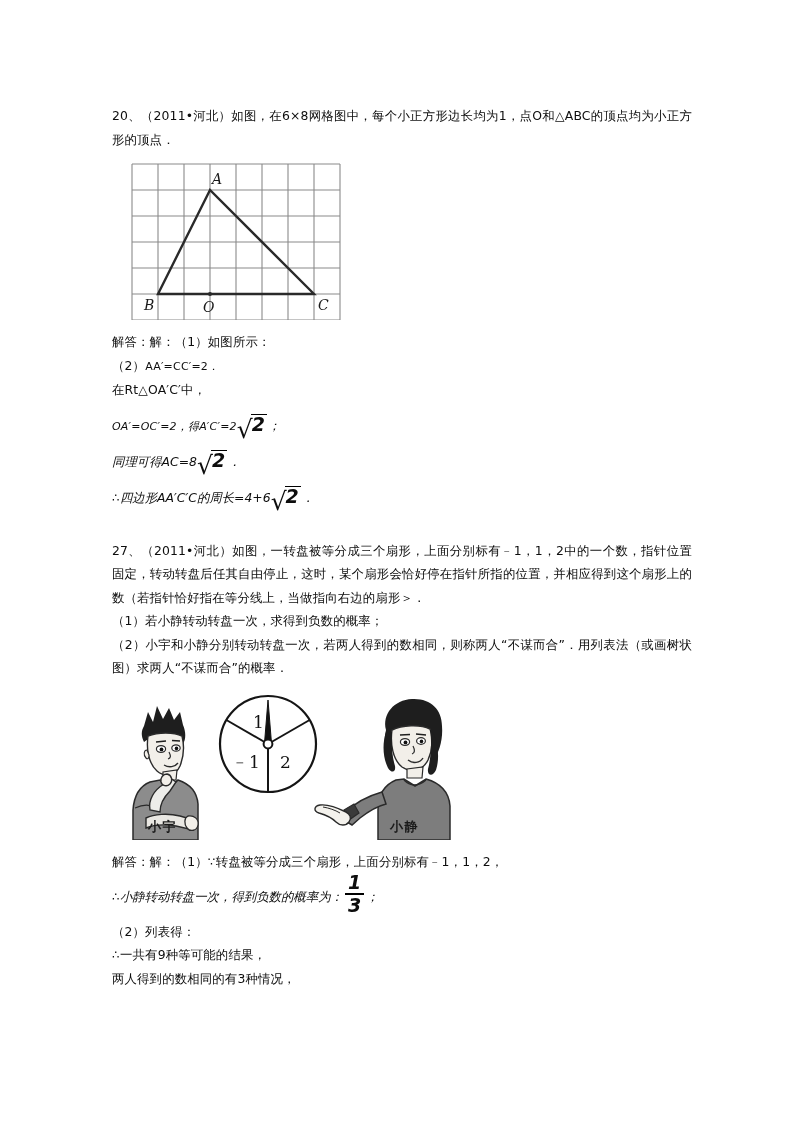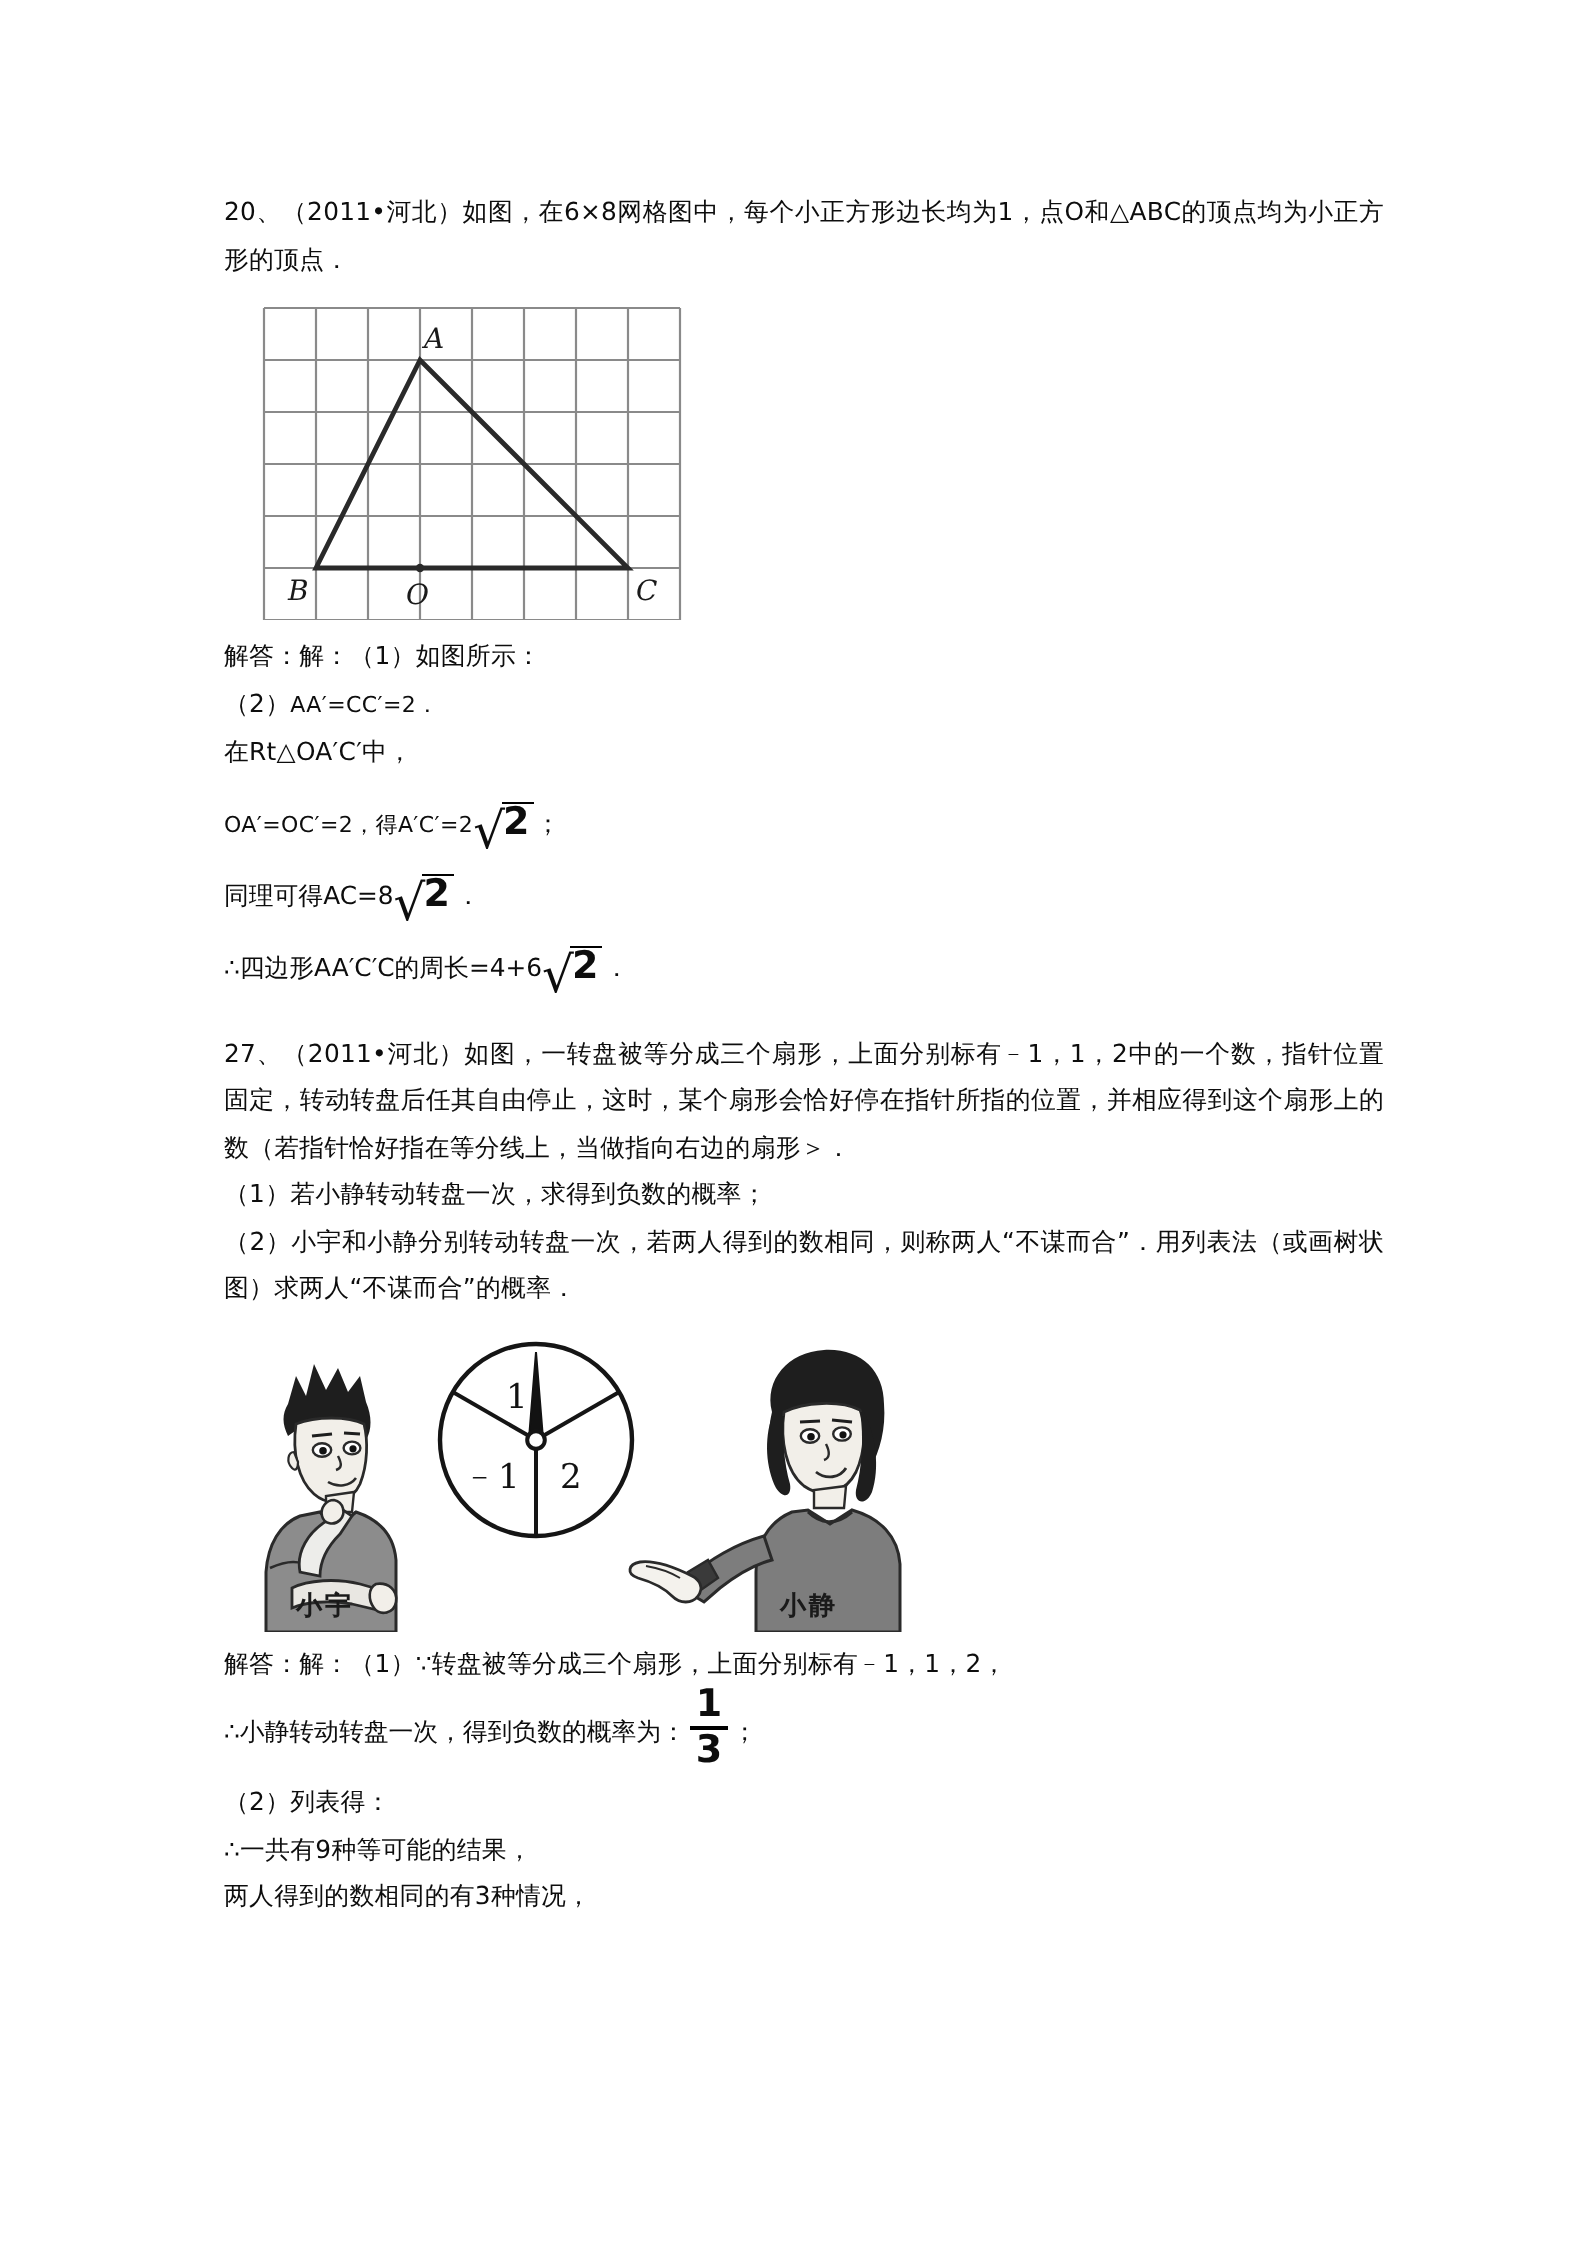--- a/index.html
+++ b/index.html
@@ -28,39 +28,40 @@
     width: 580px;
   }
   .ptext {
     font-size: 12.4px;
     line-height: 23.5px;
     letter-spacing: 0.15px;
     text-align: justify;
     margin: 0;
     color: #0d0d0d;
   }
-  .blk { margin: 0 0 0 0; }
+  .blk { margin: 10px 0 0 0; }
   .small-latin {
     font-size: 11px;
     letter-spacing: 0.2px;
   }
   
   .figure-wrap {
     position: relative;
     margin: 9px 0 6px 10px;
     width: 230px;
     height: 160px;
   }
   
   .mathline {
     font-size: 12.4px;
     line-height: 34px;
     margin: 0;
     white-space: nowrap;
     color: #0d0d0d;
+    font-style: italic;
   }
   .radical {
     display: inline-block;
     position: relative;
     vertical-align: -2px;
     margin: 0 1px 0 0;
   }
   .radical .rsym {
     font-size: 25px;
     line-height: 1;

